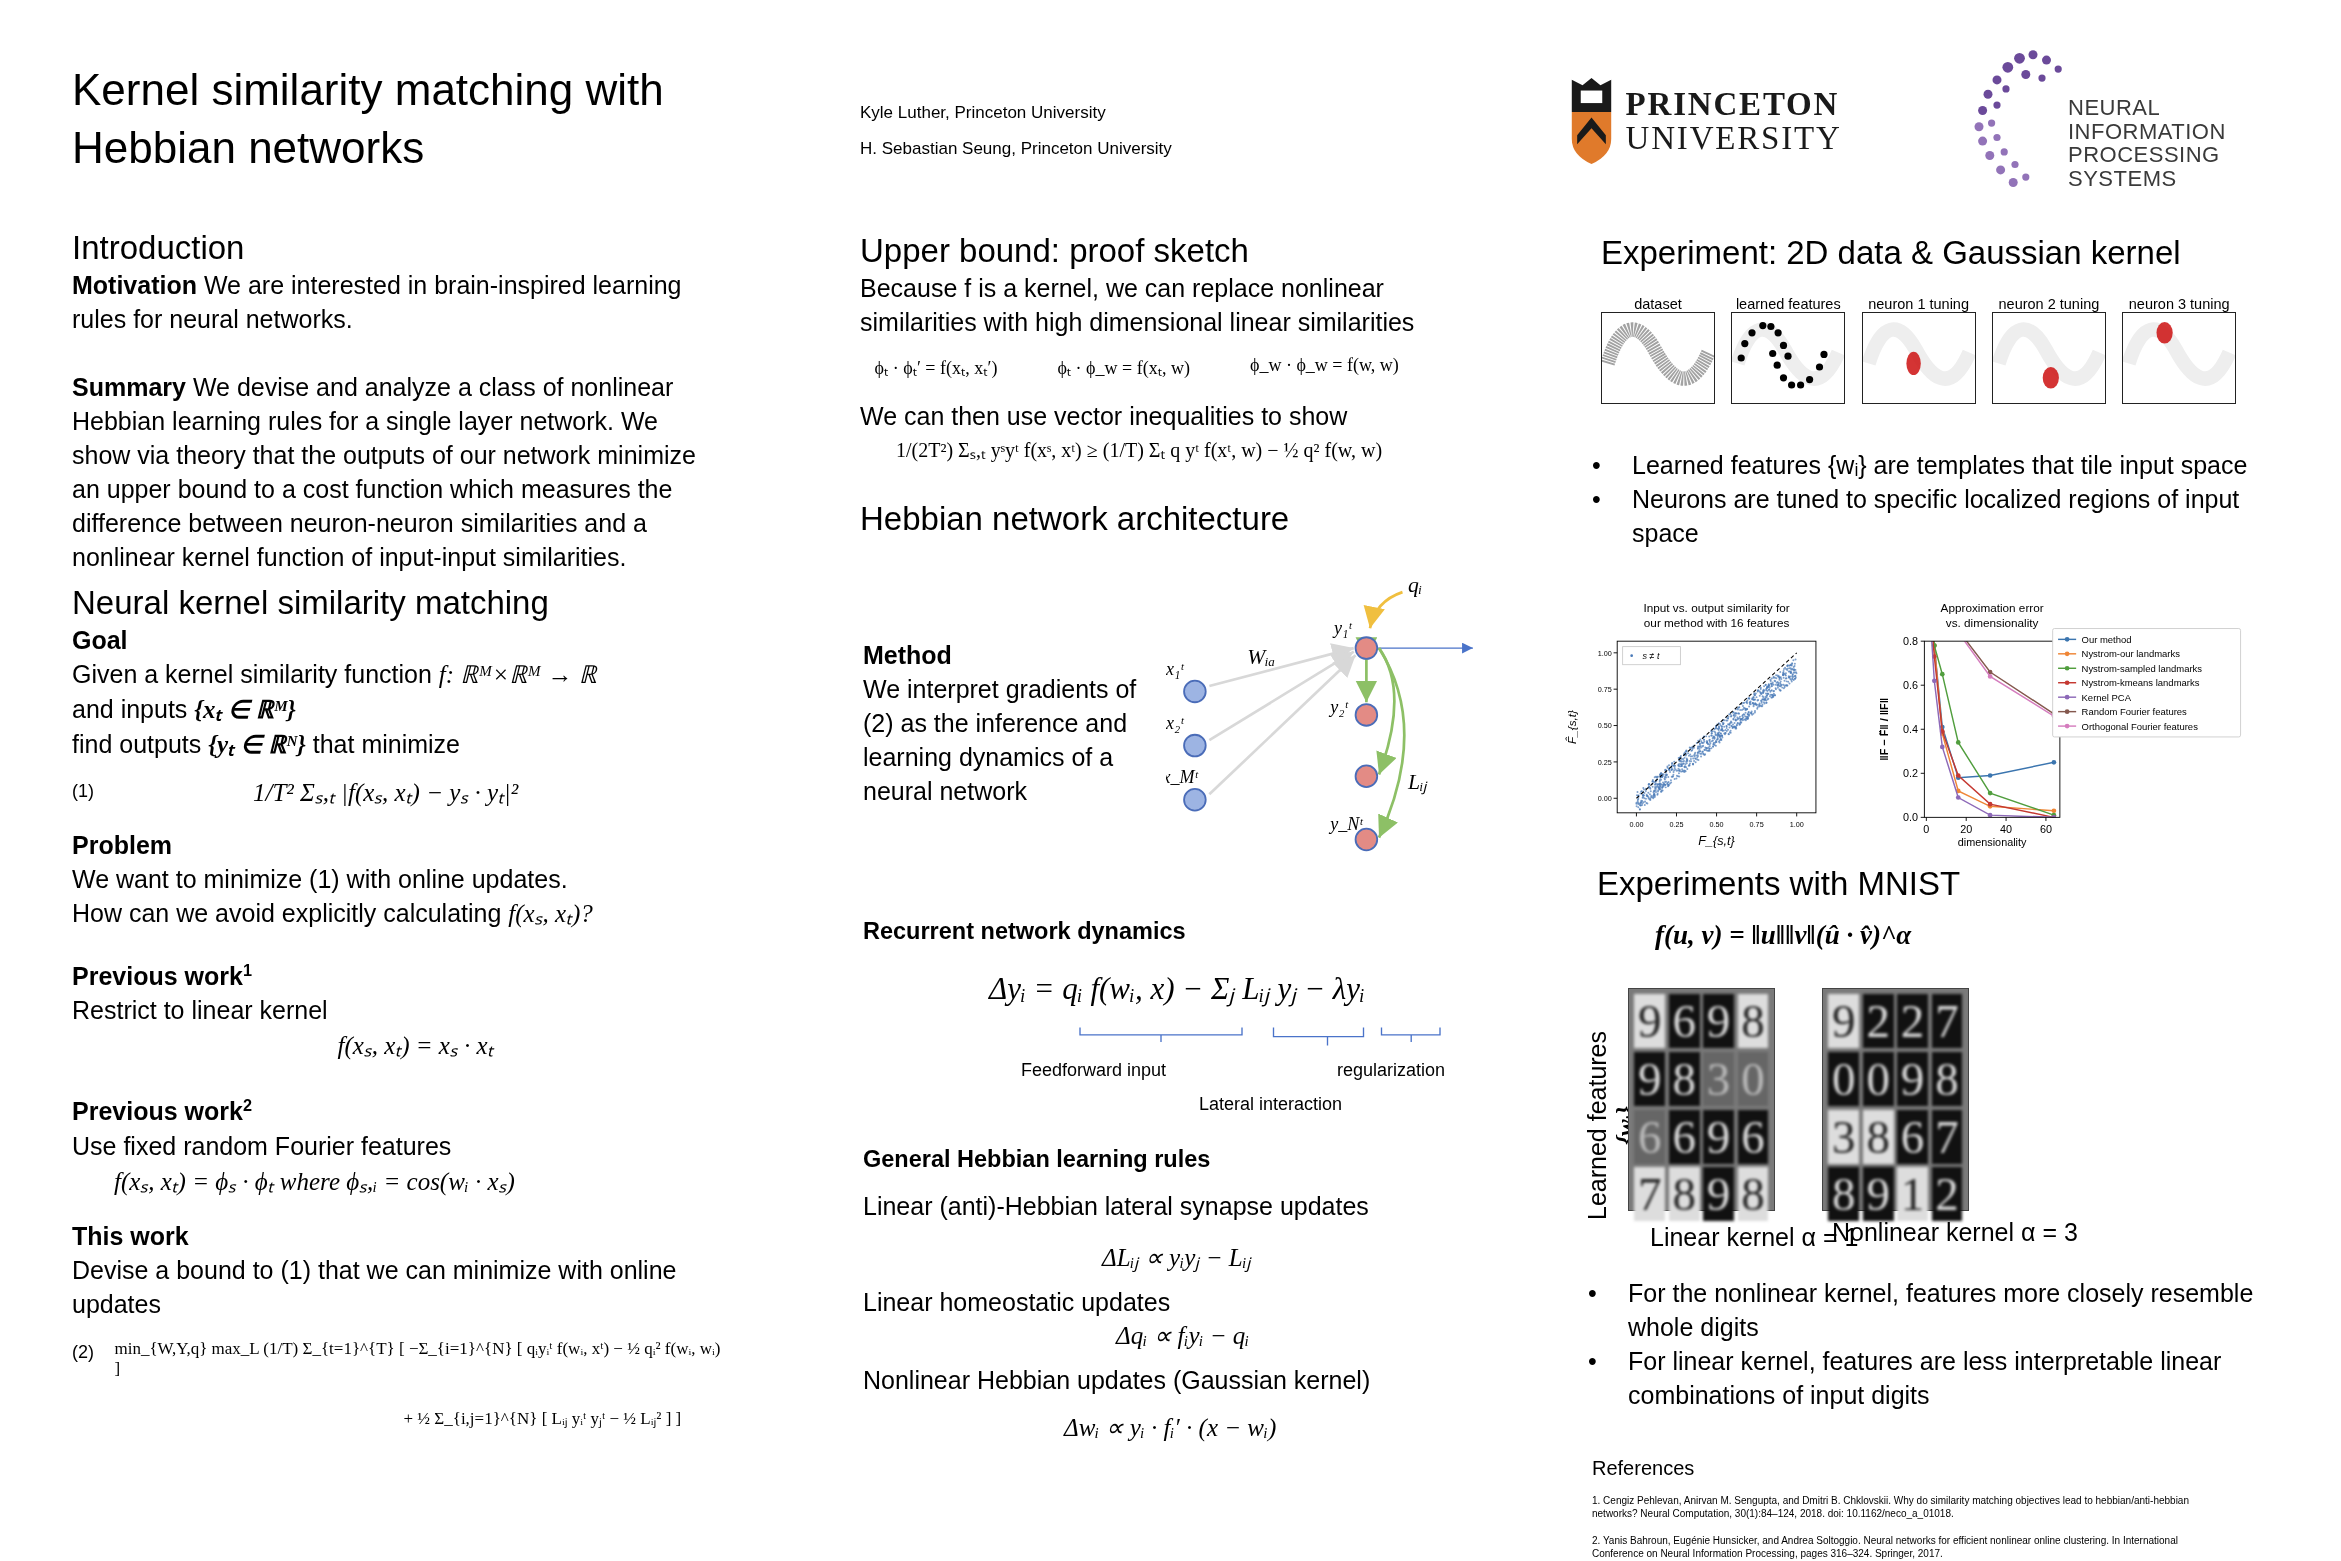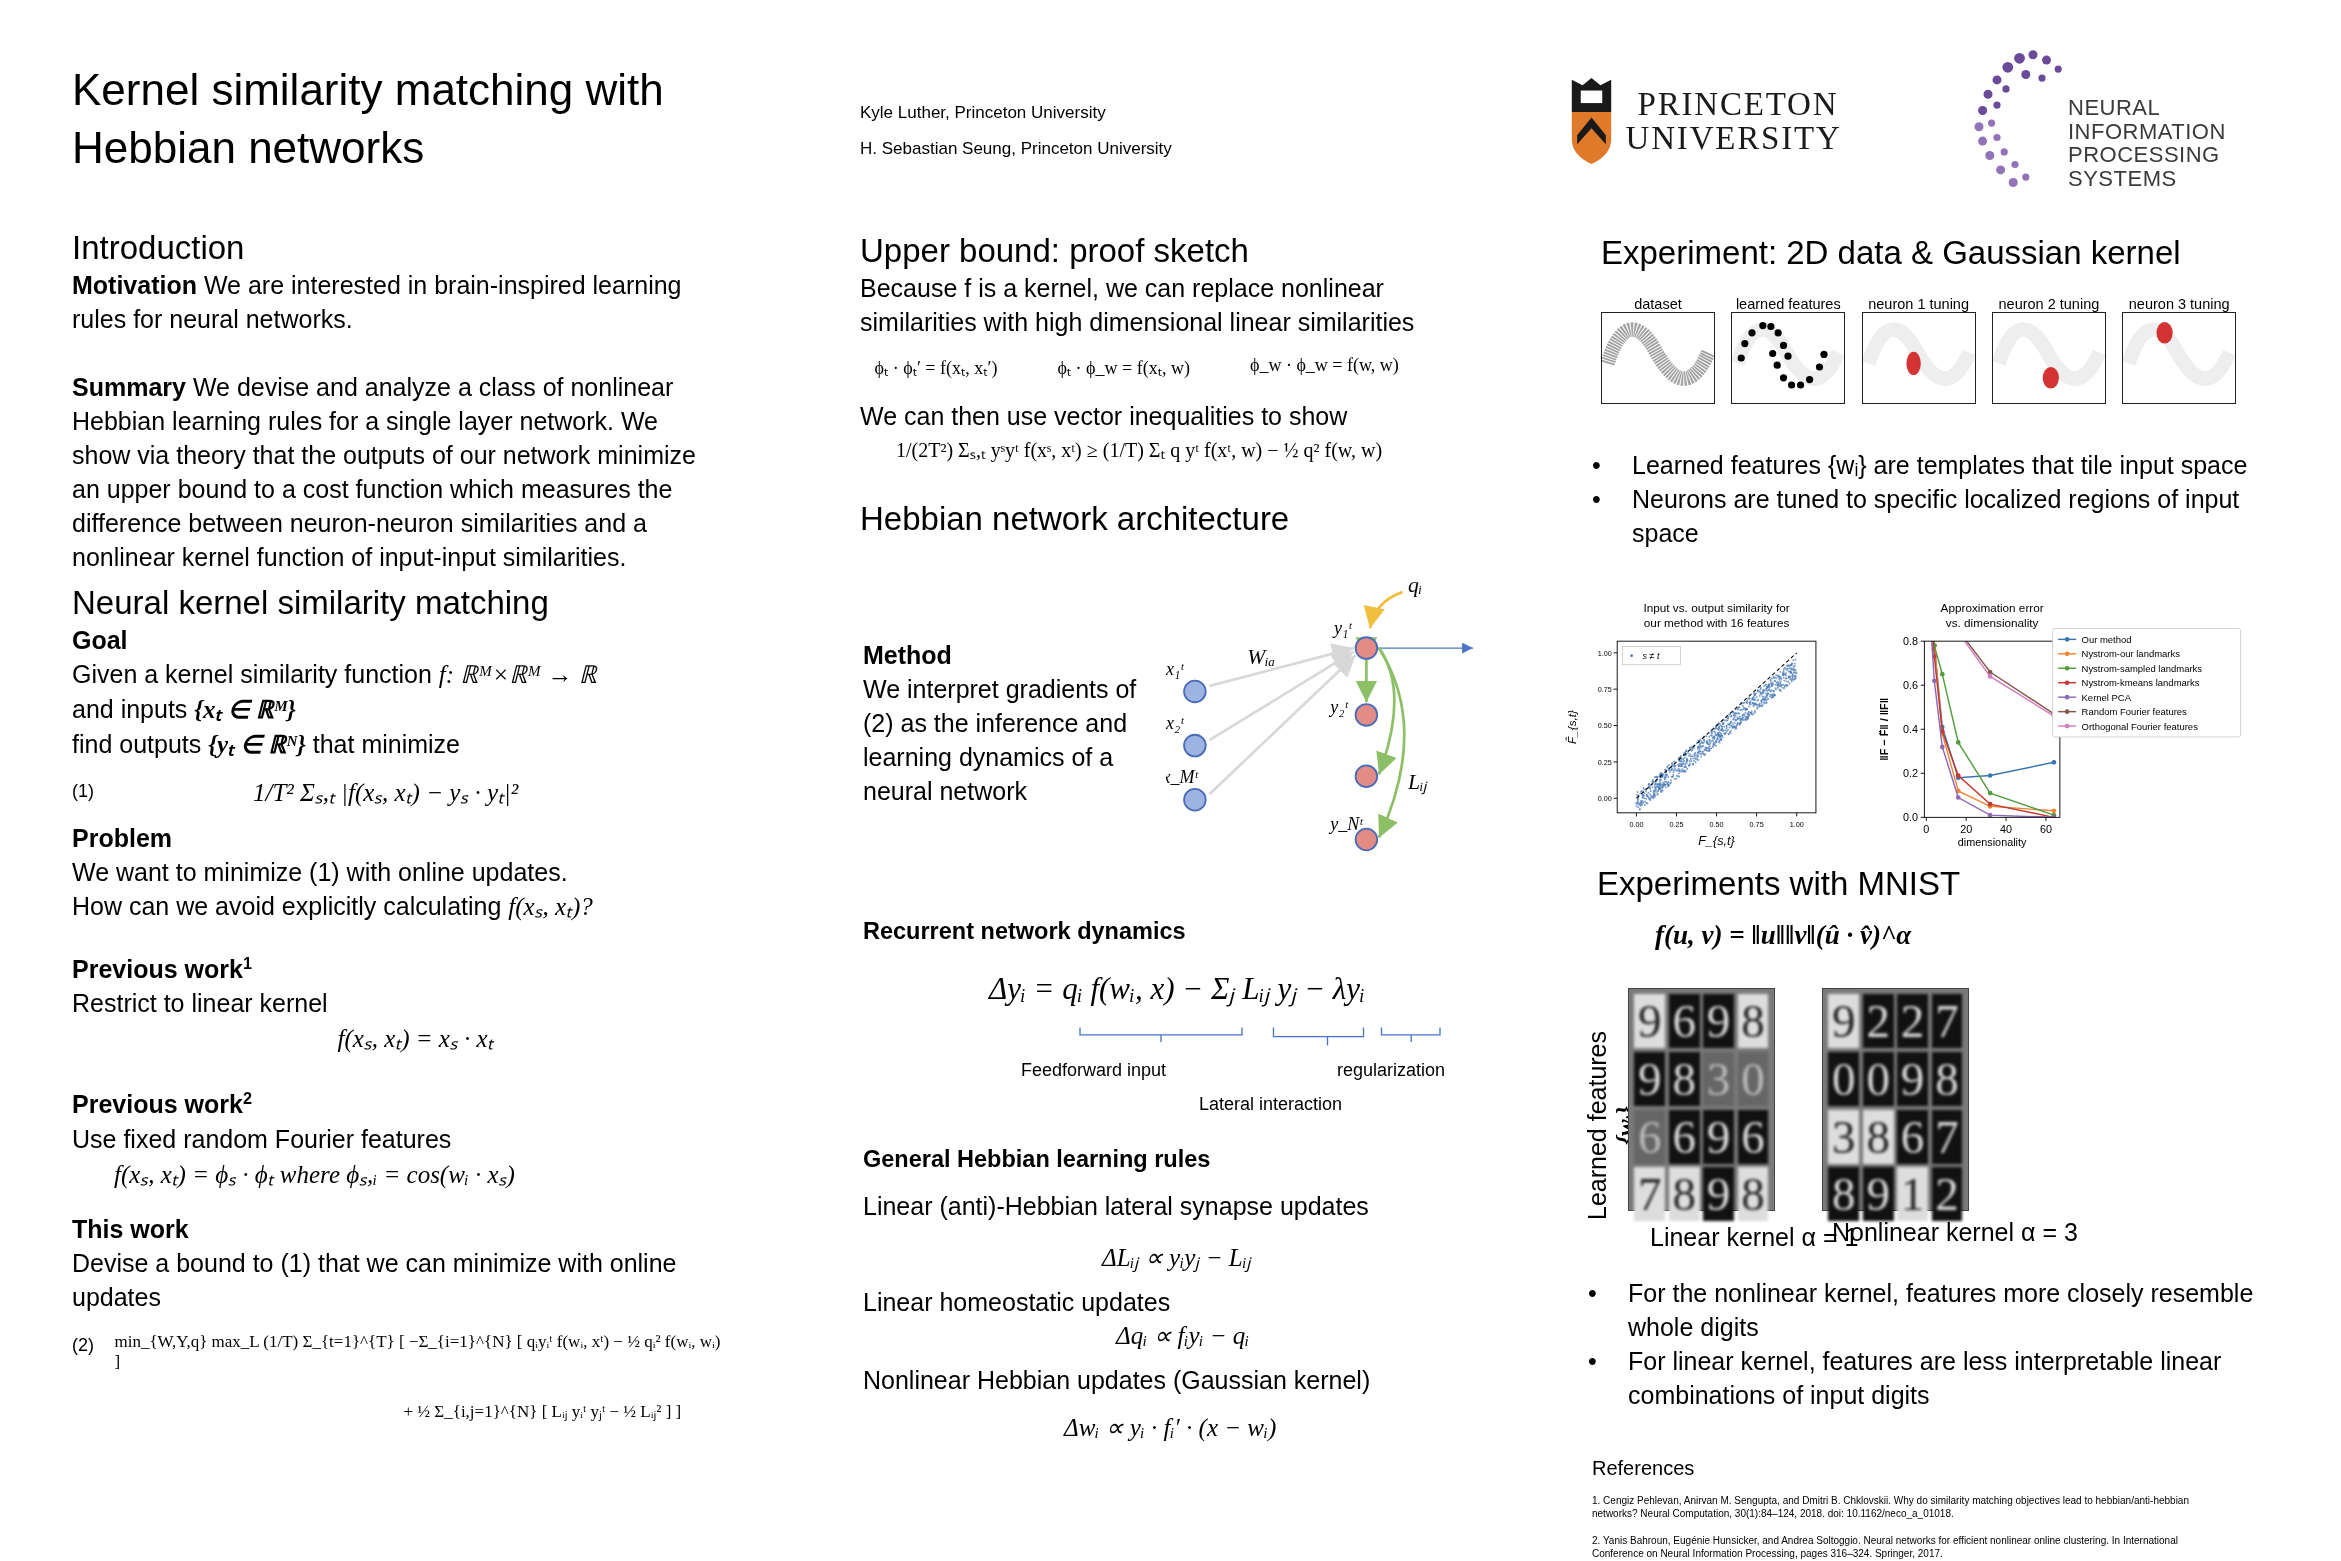--- a/index.html
+++ b/index.html
@@ -36,21 +36,21 @@
 <div class="abs author" style="top:139px;">H. Sebastian Seung, Princeton University</div>
 
 <div class="abs" style="left:1570px;top:76px;display:flex;align-items:center;gap:12.6px;">
   <svg width="43" height="90" viewBox="0 0 48 100">
     <path d="M2 4 L14 10 L24 2 L34 10 L46 4 L46 40 L2 40 Z" fill="#1a1a1a"></path>
     <path d="M2 40 L46 40 L46 70 Q46 88 24 98 Q2 88 2 70 Z" fill="#e07a2b"></path>
     <path d="M8 66 L24 46 L40 66 L40 76 L24 58 L8 76 Z" fill="#1a1a1a"></path>
     <rect x="12" y="16" width="24" height="14" fill="#fff"></rect>
   </svg>
   <div style="font-family:'Liberation Serif',serif;font-size:33px;line-height:34px;letter-spacing:1.8px;color:#1a1a1a;">
-    <div style="font-weight:normal;margin-left:12px;">PRINCETON</div>
+    <div style="font-weight:bold;">PRINCETON</div>
     <div>UNIVERSITY</div>
   </div>
 </div>
 
 <div class="abs" style="left:1970px;top:47px;width:343px;height:145px;">
   <svg class="abs" style="left:0;top:0" width="108" height="145" viewBox="0 0 120 160">
     <g fill="#6b4a9a">
       <circle cx="55" cy="12" r="6"></circle>
         <circle cx="70" cy="8" r="5"></circle>
         <circle cx="85" cy="14" r="5"></circle>
@@ -95,21 +95,21 @@
   <div class="h2" style="margin-top:9px;">Neural kernel similarity matching</div>
   <div class="body bold">Goal</div>
   <div class="body"><span>Given a kernel similarity function </span><span class="math">f: ℝᴹ×ℝᴹ → ℝ</span></div>
   <div class="body"><span>and inputs </span><span class="math" style="font-weight:bold">{xₜ ∈ ℝᴹ}</span></div>
   <div class="body"><span>find outputs </span><span class="math" style="font-weight:bold">{yₜ ∈ ℝᴺ}</span><span> that minimize</span></div>
   <div style="display:flex;align-items:center;height:58px;">
     <span class="small" style="width:181px;">(1)</span>
     <span class="eq math">1/T² Σₛ,ₜ |f(xₛ, xₜ) − yₛ · yₜ|²</span>
   </div>
 
-  <div class="body bold" style="margin-top:1px;">Problem</div>
+  <div class="body bold" style="margin-top:8px;">Problem</div>
   <div class="body">We want to minimize (1) with online updates.</div>
   <div class="body"><span>How can we avoid explicitly calculating </span><span class="math">f(xₛ, xₜ)?</span></div>
 
   <div class="body bold" style="margin-top:22px;"><span>Previous work</span><sup>1</sup></div>
   <div class="body">Restrict to linear kernel</div>
   <div class="eq math" style="text-align:center;padding-left:36px;">f(xₛ, xₜ) =  xₛ · xₜ</div>
 
   <div class="body bold" style="margin-top:27px;"><span>Previous work</span><sup>2</sup></div>
   <div class="body">Use fixed random Fourier features</div>
   <div class="eq math" style="padding-left:42px;">f(xₛ, xₜ) = ϕₛ · ϕₜ where ϕₛ,ᵢ = cos(wᵢ · xₛ)</div>

